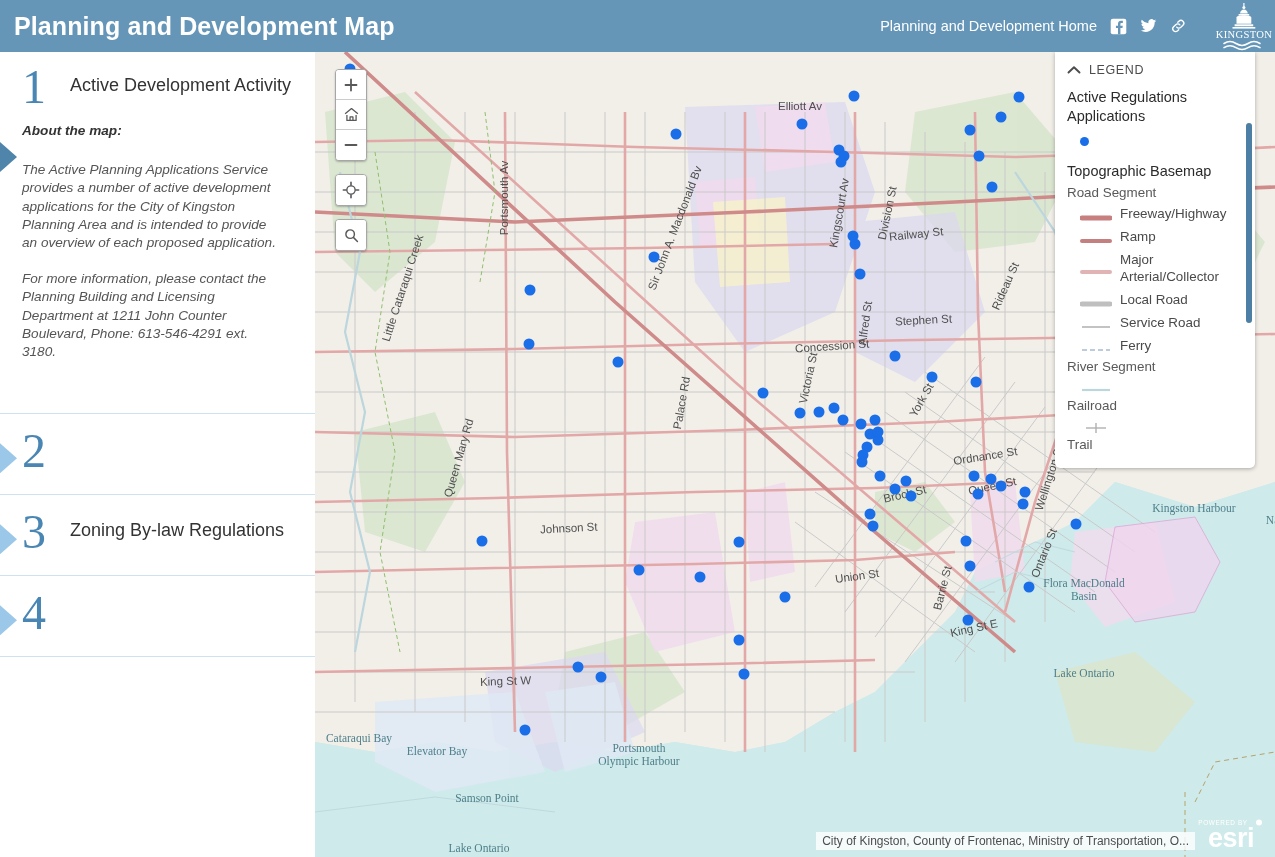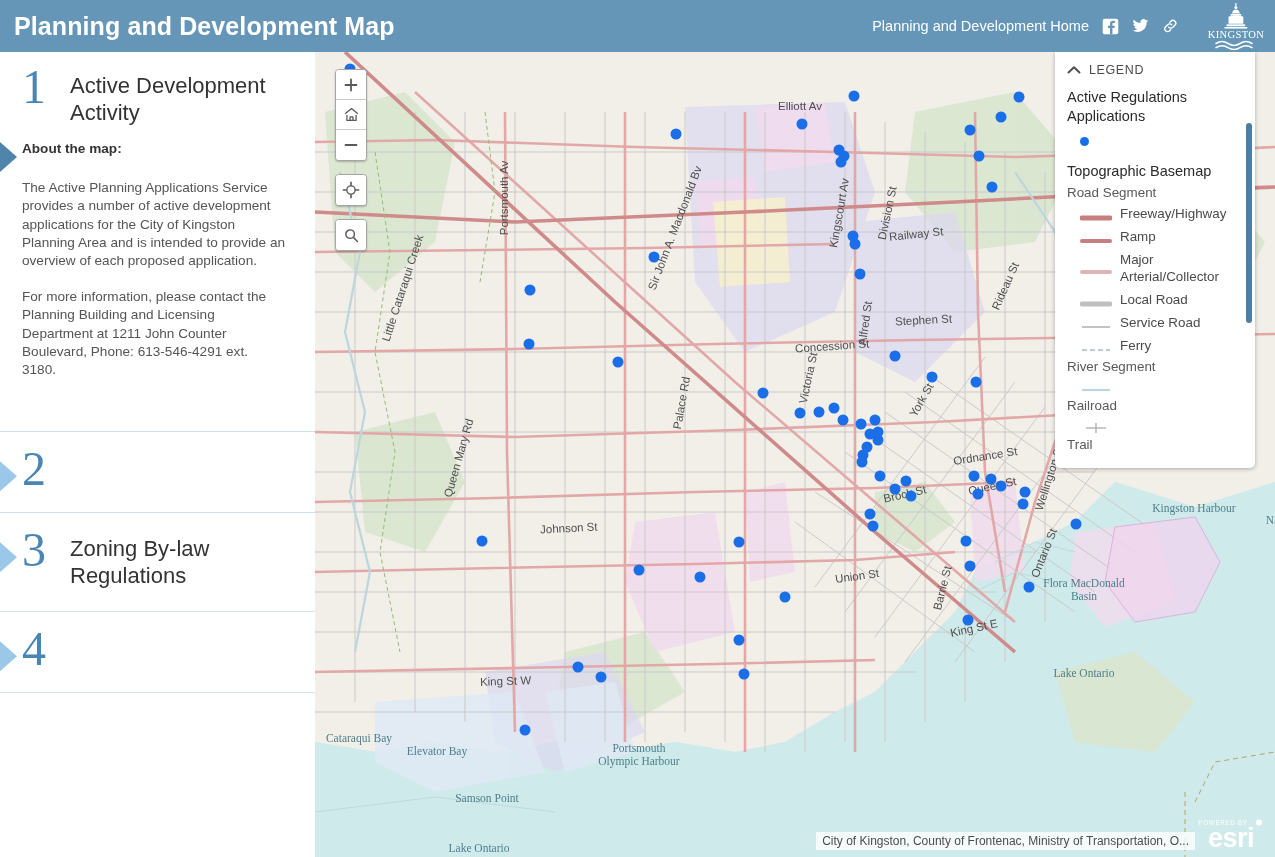--- a/index.html
+++ b/index.html
@@ -24,21 +24,21 @@
     font-size: 25px;
     font-weight: bold;
     letter-spacing: .1px;
     padding-left: 14px;
     flex: 1 1 auto;
     white-space: nowrap;
   }
   #header-right {
     display: flex; align-items: center;
     gap: 13px;
-    padding-right: 8px;
+    padding-right: 0;
     flex: 0 0 auto;
   }
   #home-link {
     color: #ffffff; font-size: 14.5px;
     text-decoration: none; white-space: nowrap;
   }
   .social-icon {
     width: 17px; height: 17px;
     display: inline-flex; align-items: center; justify-content: center;
     cursor: pointer;
@@ -77,30 +77,31 @@
     color: #4a86b4;
     font-size: 48px;
     line-height: 42px;
     font-family: "Liberation Serif", serif;
     width: 48px; flex: 0 0 48px;
     text-align: left;
     margin-top: -4px;
   }
   .panel-title {
     color: #333333;
-    font-size: 22px;
+    font-size: 18px;
     line-height: 27px;
     padding-top: 2px;
     flex: 1 1 auto;
   }
   .panel-body {
     padding: 0 30px 34px 22px;
     color: #555555;
     font-size: 13.6px;
     line-height: 18.2px;
+    font-style: italic;
   }
   .panel-body .about-label {
     color: #333333; font-weight: bold;
     font-size: 13.6px; display: block;
     padding-bottom: 21px;
   }
   .panel-body p { padding-bottom: 18px; }
 
   
   #map {

